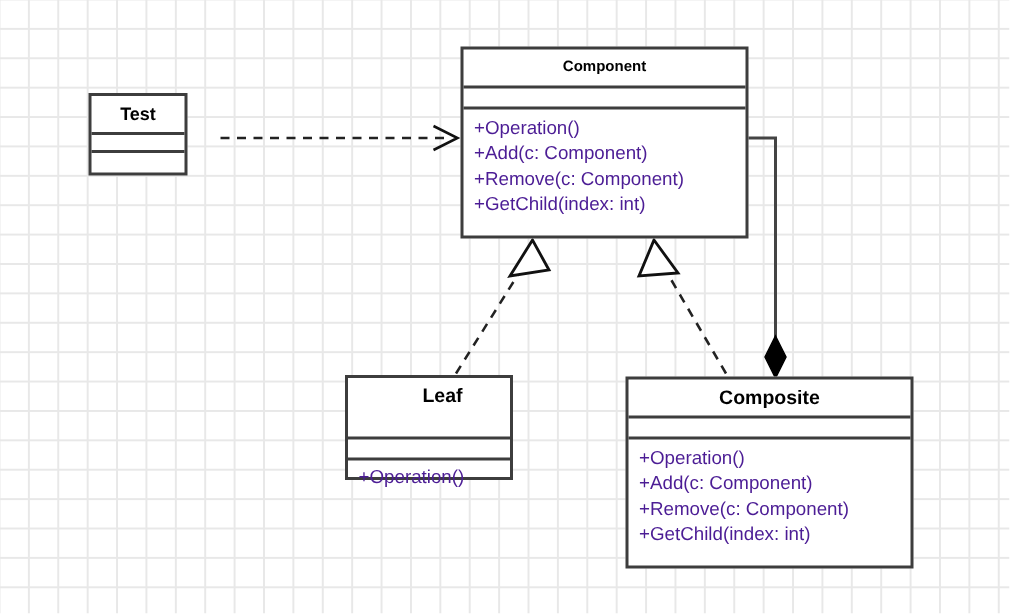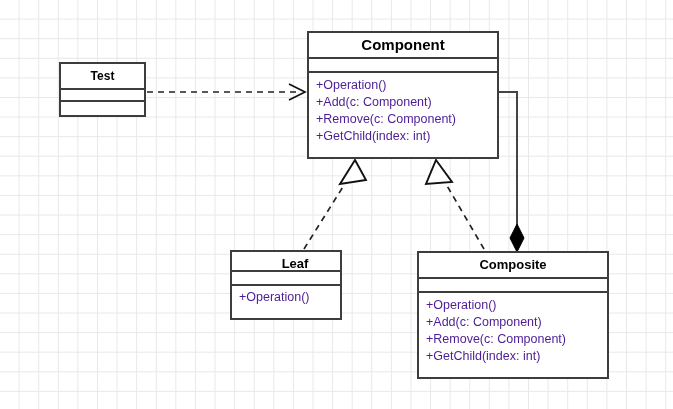--- a/index.html
+++ b/index.html
@@ -51,34 +51,34 @@
   .cmp-ops {
     box-sizing: border-box;
     color: #2b2b2b;
   }
   .op-line {
     white-space: nowrap;
     color: #4c1d95;
   }
 
   
-  #class-test { left: 59px; top: 62px; width: 87px; height: 55px; }
+  #class-test { left: 59px; top: 62px; width: 66px; height: 55px; }
   #class-test .cmp-title { height: 26px; line-height: 24px; font-size: 12px; }
   #class-test .cmp-attrs { height: 12px; }
   #class-test .cmp-ops   { height: 13px; }
 
   
   #class-component { left: 307px; top: 31px; width: 192px; height: 128px; }
-  #class-component .cmp-title { height: 26px; line-height: 24px; font-size: 15px; }
+  #class-component .cmp-title { height: 26px; line-height: 24px; font-size: 10px; }
   #class-component .cmp-attrs { height: 14px; }
   #class-component .cmp-ops { padding: 4px 0 0 7px; font-size: 12.5px; line-height: 17px; }
 
   
   #class-leaf { left: 230px; top: 250px; width: 112px; height: 70px; }
-  #class-leaf .cmp-title { height: 20px; line-height: 24px; font-size: 13px; padding-left: 18px; }
+  #class-leaf .cmp-title { height: 41px; line-height: 24px; font-size: 13px; padding-left: 18px; }
   #class-leaf .cmp-attrs { height: 14px; }
   #class-leaf .cmp-ops { padding: 3px 0 0 7px; font-size: 12.5px; line-height: 17px; }
 
   
   #class-composite { left: 417px; top: 251px; width: 192px; height: 128px; }
   #class-composite .cmp-title { height: 26px; line-height: 24px; font-size: 13px; }
   #class-composite .cmp-attrs { height: 14px; }
   #class-composite .cmp-ops { padding: 4px 0 0 7px; font-size: 12.5px; line-height: 17px; }
 </style>
 </head>

